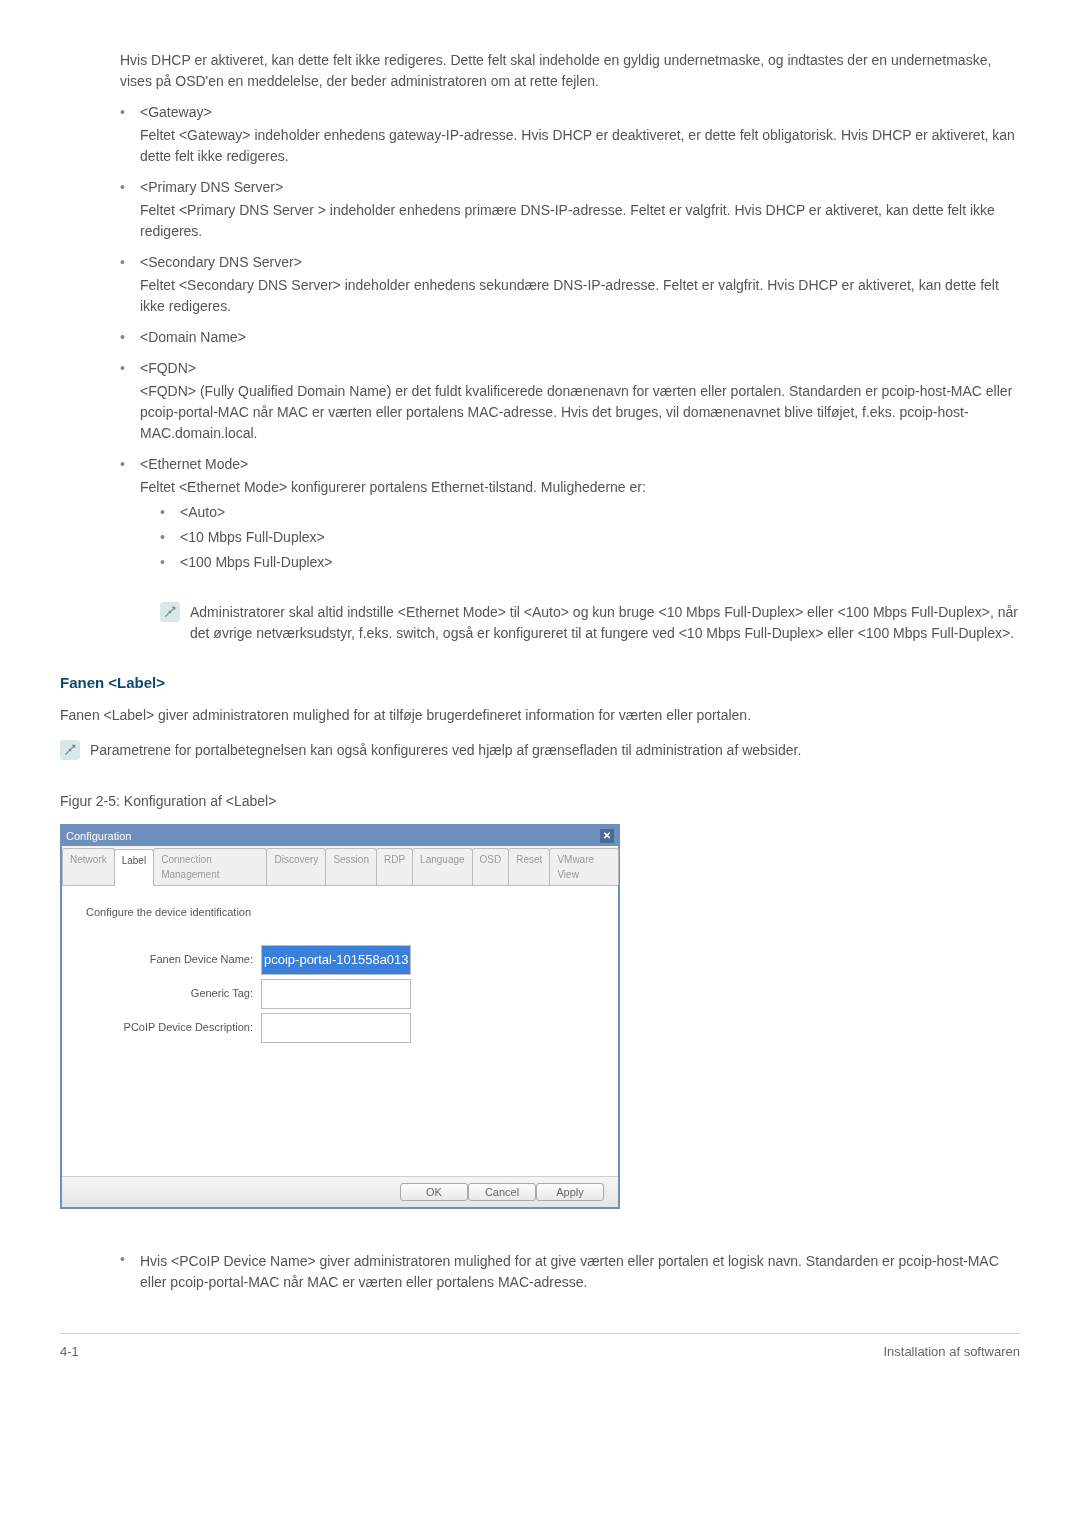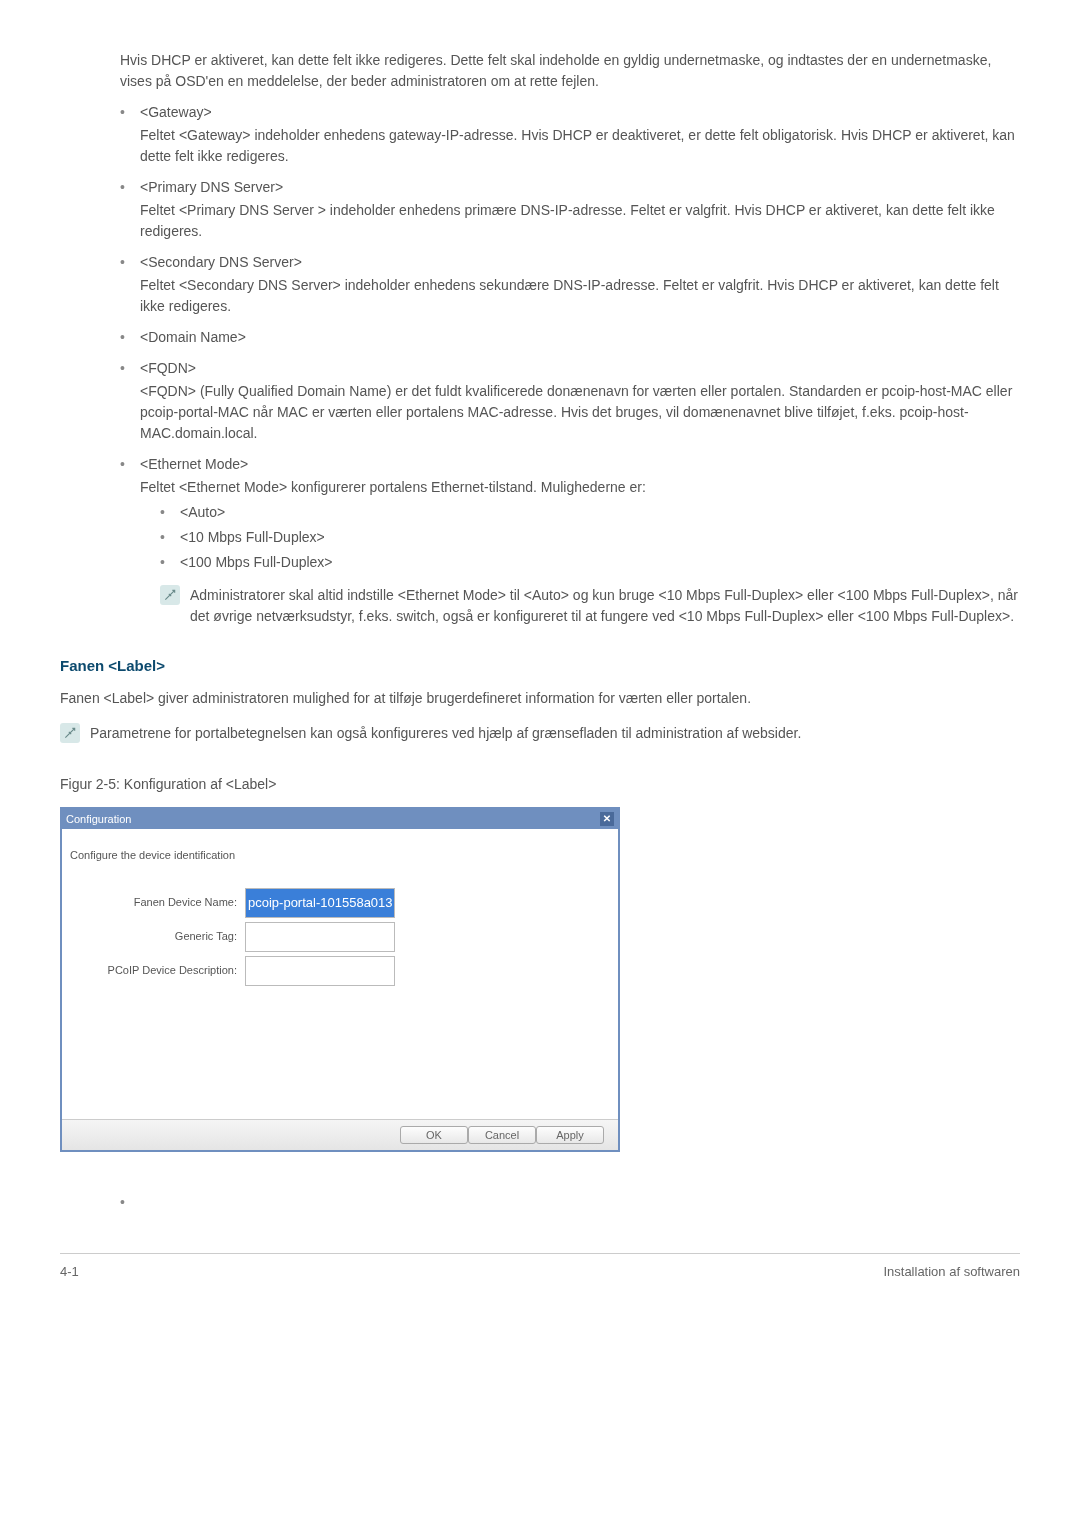--- a/index.html
+++ b/index.html
@@ -14,21 +14,21 @@
   }
   .content { margin-left: 60px; }
   .bullet-item { display: flex; margin-top: 10px; }
   .bullet-dot { width: 20px; flex-shrink: 0; color: #888; }
   .bullet-body { flex: 1; }
   .bullet-title { color: #555; }
   .bullet-desc { margin-top: 2px; }
   .sub-bullets { margin-left: 20px; margin-top: 4px; }
   .sub-bullet { display: flex; margin-top: 4px; }
   .sub-dot { width: 20px; flex-shrink: 0; color: #888; }
-  .note-row { display: flex; margin-top: 12px; margin-left: 20px; }
+  .note-row { display: flex; margin-top: 29px; margin-left: 20px; }
   .note-icon-wrap { width: 30px; flex-shrink: 0; }
   .note-icon {
     width: 20px; height: 20px;
     background: #d8e8e8;
     border-radius: 3px;
     display: flex; align-items: center; justify-content: center;
   }
   .note-icon svg { width: 14px; height: 14px; }
   .note-text { flex: 1; }
   h3.section-heading { font-size: 15px; font-weight: bold; color: #0c4a6e; margin-top: 28px; }
@@ -77,21 +77,21 @@
     border-top-left-radius: 3px;
     border-top-right-radius: 3px;
   }
   .dialog-tab.active {
     background: #fff;
     color: #555;
     position: relative;
     top: 1px;
     border-bottom: 1px solid #fff;
   }
-  .dialog-body { padding: 18px 8px; min-height: 290px; }
+  .dialog-body { padding: 18px 24px; min-height: 290px; }
   .dialog-heading { margin-bottom: 24px; }
   .form-row { display: flex; align-items: center; margin-bottom: 4px; }
   .form-label { width: 175px; text-align: right; padding-right: 8px; font-size: 11px; }
   .form-input {
     width: 150px; height: 30px;
     border: 1px solid #bbb;
     font-size: 13px;
     padding: 0 2px;
   }
   .form-input.highlight { background: #3a7fd9; color: #fff; }
@@ -214,20 +214,32 @@
   <div class="note-text">Parametrene for portalbetegnelsen kan også konfigureres ved hjælp af grænsefladen til administration af websider.</div>
 </div>
 
 <p class="fig-caption">Figur 2-5: Konfiguration af &lt;Label&gt;</p>
 
 <div class="dialog">
   <div class="dialog-titlebar">
     <span>Configuration</span>
     <span class="dialog-close">✕</span>
   </div>
+  <div class="dialog-tabs">
+    <div class="dialog-tab">Network</div>
+    <div class="dialog-tab active">Label</div>
+    <div class="dialog-tab">Connection Management</div>
+    <div class="dialog-tab">Discovery</div>
+    <div class="dialog-tab">Session</div>
+    <div class="dialog-tab">RDP</div>
+    <div class="dialog-tab">Language</div>
+    <div class="dialog-tab">OSD</div>
+    <div class="dialog-tab">Reset</div>
+    <div class="dialog-tab">VMware View</div>
+  </div>
   <div class="dialog-body">
     <div class="dialog-heading">Configure the device identification</div>
     <div class="form-row">
       <div class="form-label">Fanen Device Name:</div>
       <input class="form-input highlight" value="pcoip-portal-101558a0138c" style="">
     </div>
     <div class="form-row">
       <div class="form-label">Generic Tag:</div>
       <input class="form-input" value="" style="">
     </div>
@@ -240,20 +252,21 @@
     <button class="dialog-btn">OK</button>
     <button class="dialog-btn">Cancel</button>
     <button class="dialog-btn">Apply</button>
   </div>
 </div>
 
 <div class="content" style="margin-top:40px;">
   <div class="bullet-item">
     <div class="bullet-dot">•</div>
     <div class="bullet-body">
+      <div class="bullet-desc">Hvis &lt;PCoIP Device Name&gt; giver administratoren mulighed for at give værten eller portalen et logisk navn. Standarden er pcoip-host-MAC eller pcoip-portal-MAC når MAC er værten eller portalens MAC-adresse.</div>
     </div>
   </div>
 </div>
 
 <div class="page-footer">
   <span>4-1</span>
   <span>Installation af softwaren</span>
 </div>
 
 </body></html>

